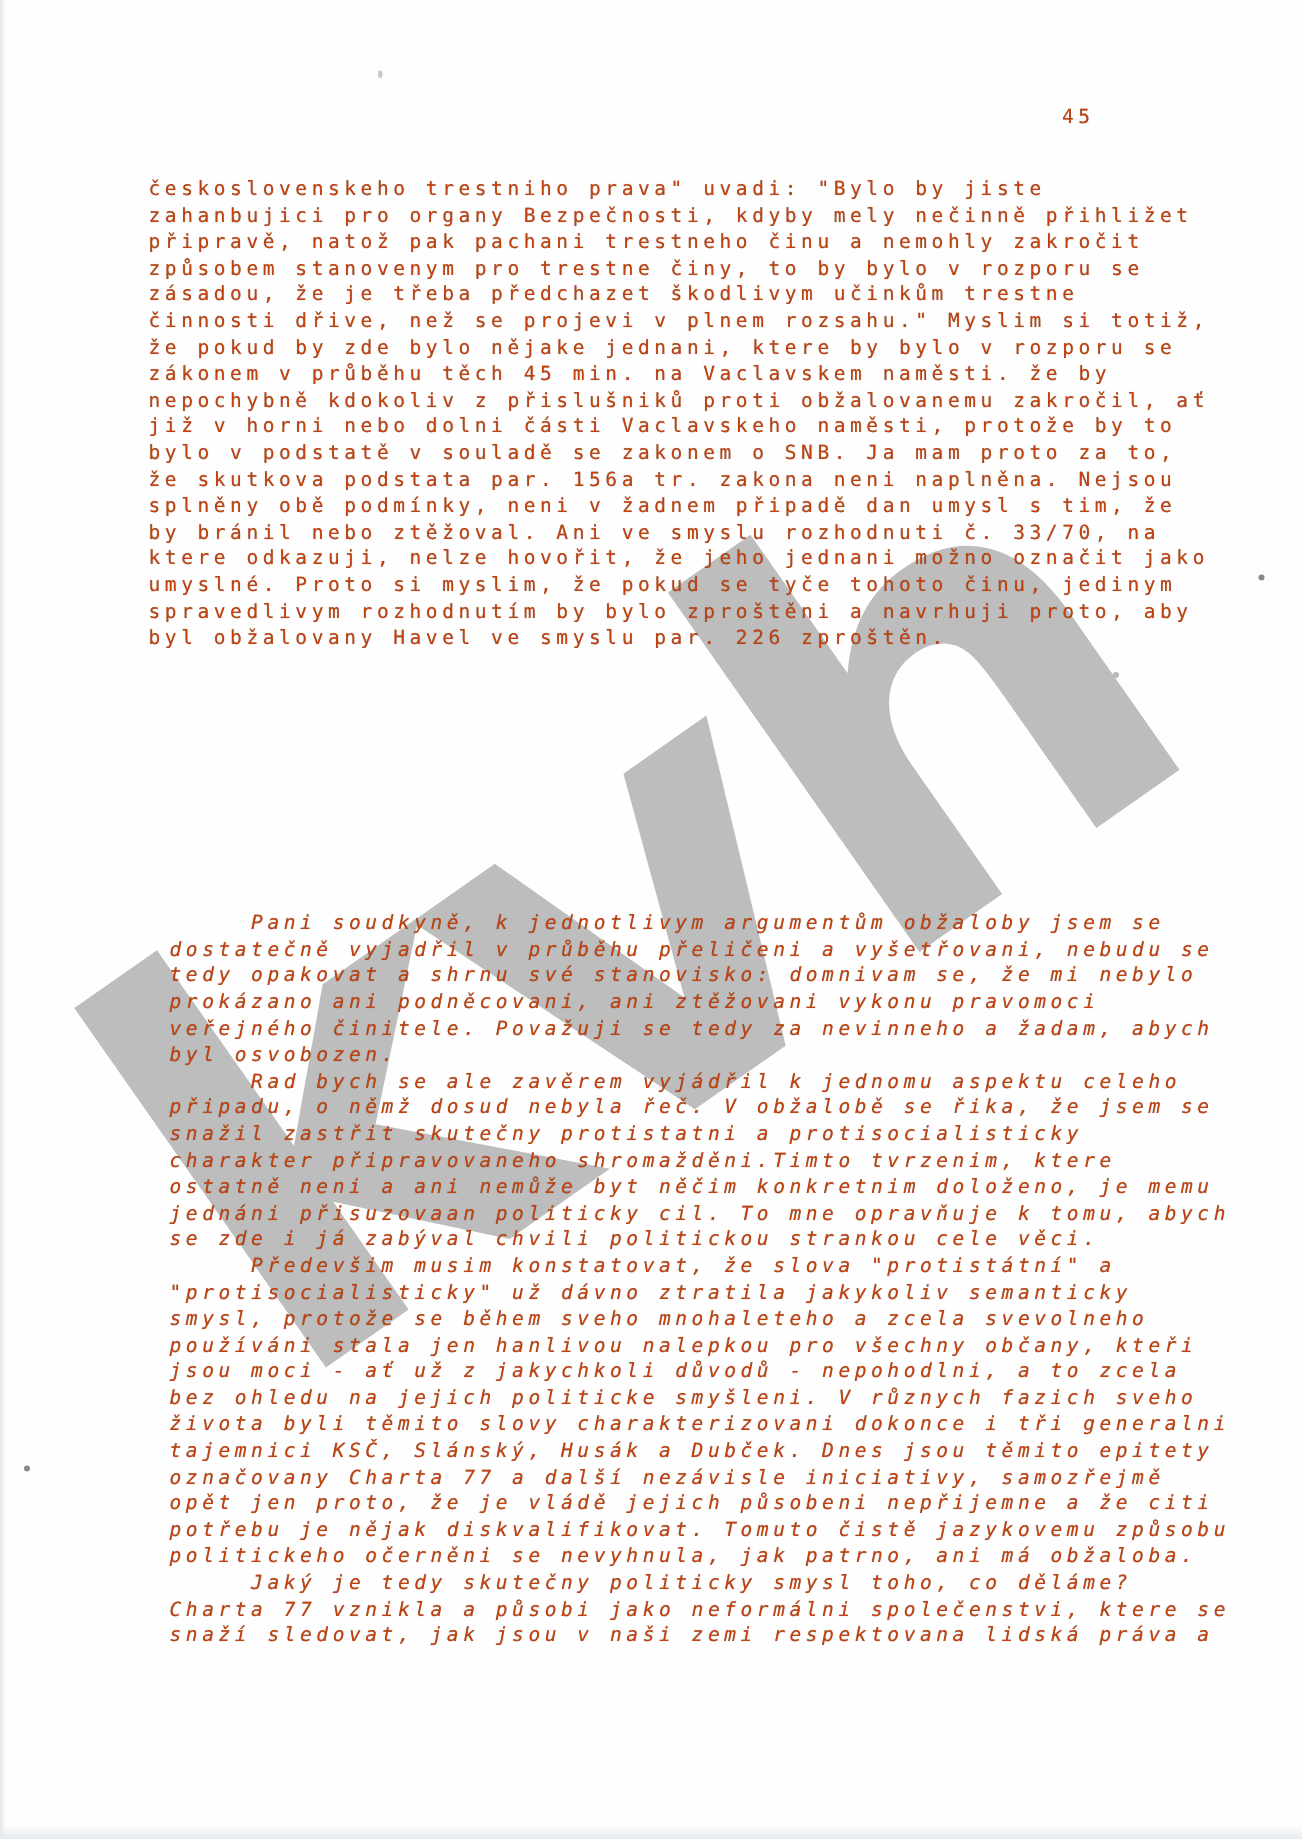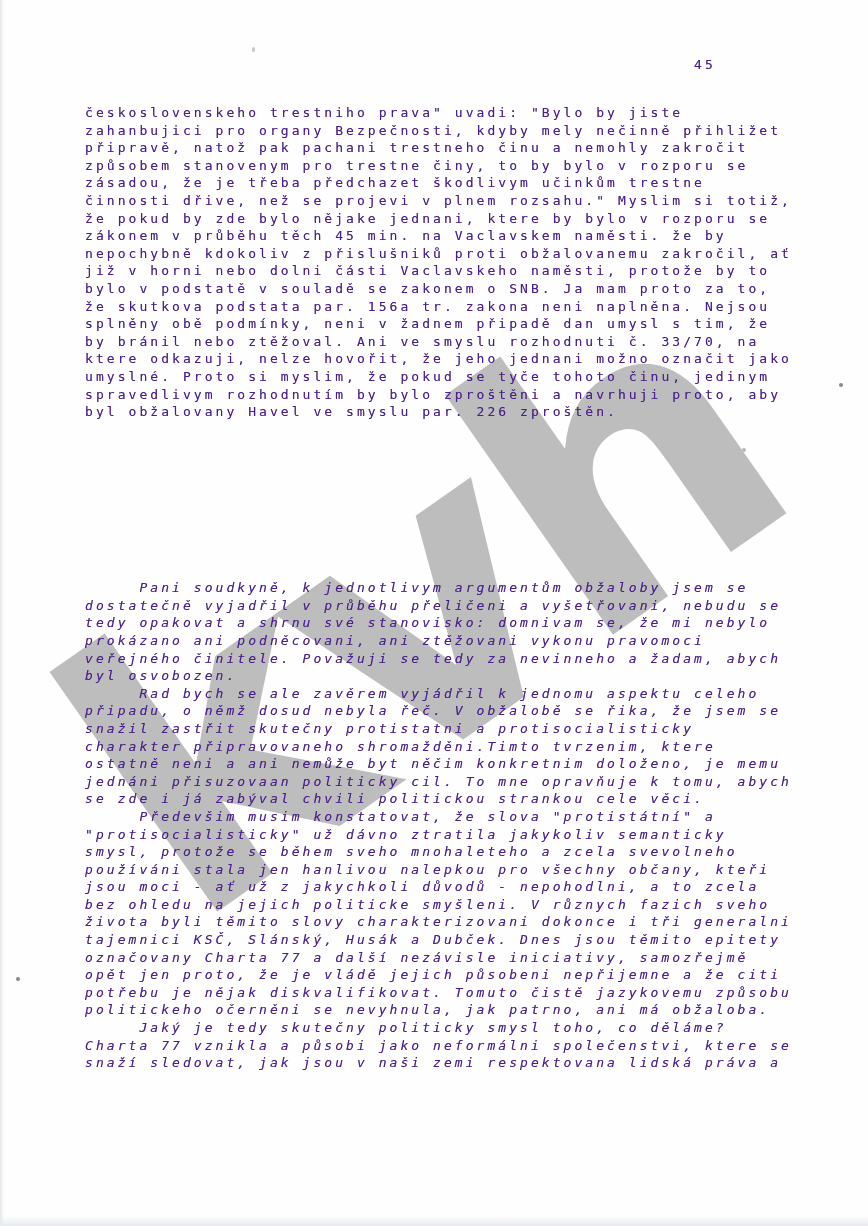--- a/index.html
+++ b/index.html
@@ -45,26 +45,26 @@
     color: #bdbdbd;
     z-index: 1;
     line-height: 1;
     user-select: none;
     white-space: nowrap;
   }
   
   .tw {
     position: absolute;
     z-index: 2;
-    margin: 0;
+    margin: 14px;
     font-family: "DejaVu Sans Mono", "Liberation Mono", monospace;
     font-size: 13px;
     line-height: 17.6px;
     letter-spacing: 3.05px;
-    color: #4c1d95;
+    color: #c2410c;
     white-space: pre;
     text-shadow: 0 0 0.6px rgba(60,60,60,0.55);
   }
   .page-number {
     left: 694px;
     top: 56px;
   }
   .block-continuation { left: 85px; top: 104px; }
   .block-stage        { left: 85px; top: 438px; }
   .block-judge        { left: 85px; top: 491px; }

